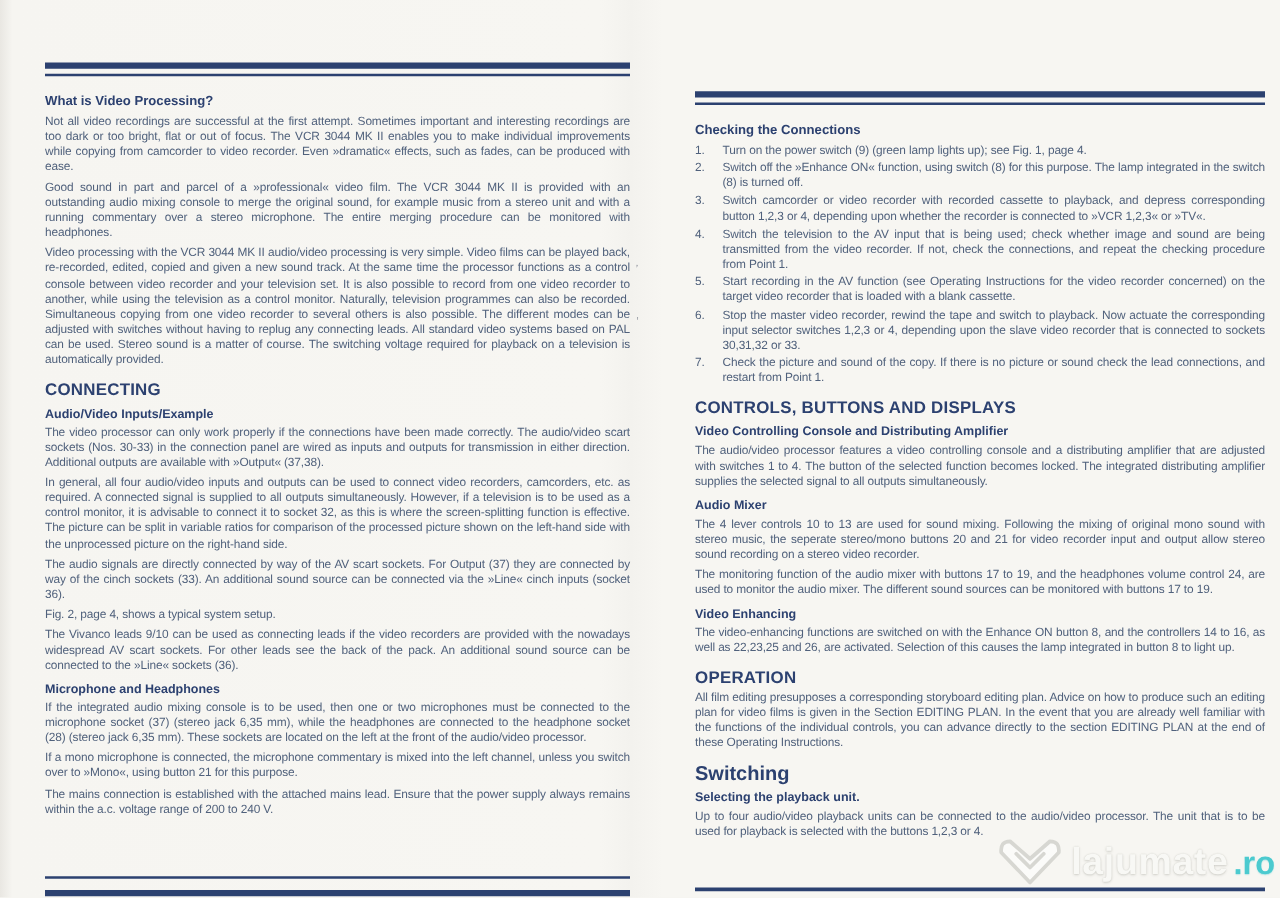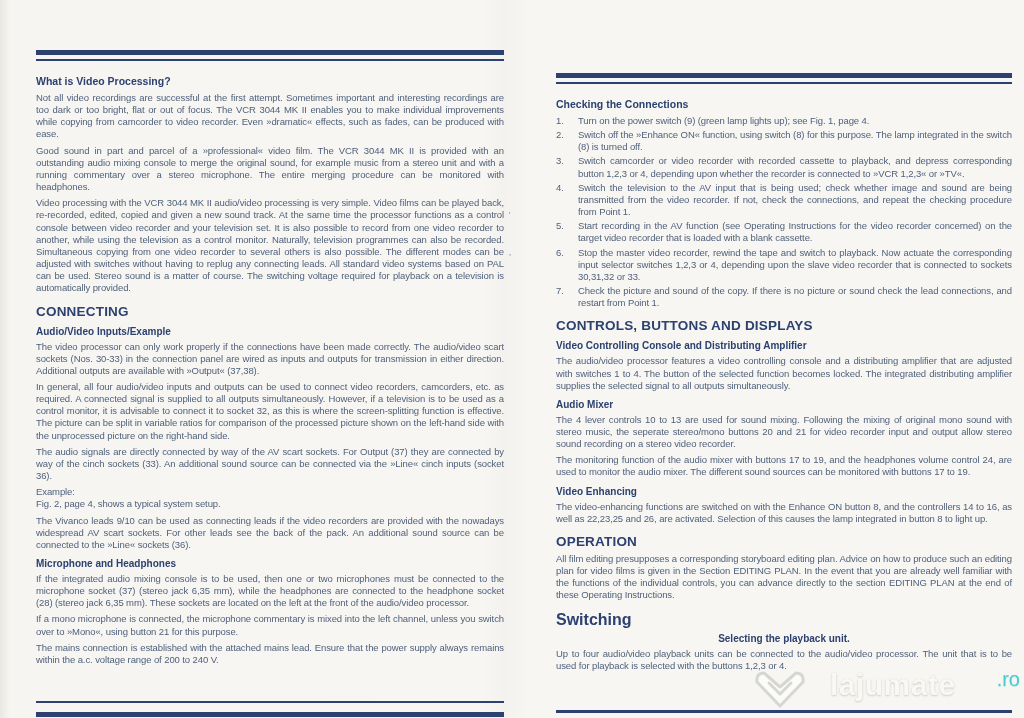--- a/index.html
+++ b/index.html
@@ -49,30 +49,30 @@
   .li .litext {
     flex:1; font-size:9.5px; line-height:12.15px; color:#50617c;
     text-align:justify; letter-spacing:-0.1px;
   }
   .bottom-rule { position:absolute; background:#2c4170; }
   .brl-thin  { left:36px;  top:701px; width:468px; height:2px; }
   .brl-thick { left:36px;  top:712px; width:468px; height:5px; }
   .brr-thin  { left:556px; top:710px; width:456px; height:2.5px; }
   .watermark {
     position:absolute; right:4px; bottom:6px;
-    display:flex; gap:21px; opacity:.92;
+    display:flex; align-items:center; gap:4px; opacity:.92;
   }
   .wm-text {
     font-size:30px; font-weight:bold; letter-spacing:.5px;
     color:rgba(252,252,249,.95);
     text-shadow:0 0 1px #c9c9c3, 0 1px 2px rgba(170,170,163,.55);
   }
   .wm-tld {
-    font-size:20px; font-weight:normal;
-    color:#3ec7cd; text-shadow:0 1px 1px rgba(62,199,205,.35);margin-left:20px;
+    font-size:26px; font-weight:bold;
+    color:#3ec7cd; text-shadow:0 1px 1px rgba(62,199,205,.35);
   }
   .speck { position:absolute; color:#8a8f99; font-size:9px; }
   .speck1 { left:508px; top:210px; transform:rotate(15deg); }
   .speck2 { left:509px; top:252px; }
 </style>
 </head>
 <body>
 
 <div class="page">
 
@@ -84,21 +84,20 @@
     <p class="body">Not all video recordings are successful at the first attempt. Sometimes important and interesting recordings are too dark or too bright, flat or out of focus. The VCR 3044 MK II enables you to make individual improvements while copying from camcorder to video recorder. Even »dramatic« effects, such as fades, can be produced with ease.</p>
     <p class="body">Good sound in part and parcel of a »professional« video film. The VCR 3044 MK II is provided with an outstanding audio mixing console to merge the original sound, for example music from a stereo unit and with a running commentary over a stereo microphone. The entire merging procedure can be monitored with headphones.</p>
     <p class="body">Video processing with the VCR 3044 MK II audio/video processing is very simple. Video films can be played back, re-recorded, edited, copied and given a new sound track. At the same time the processor functions as a control console between video recorder and your television set. It is also possible to record from one video recorder to another, while using the television as a control monitor. Naturally, television programmes can also be recorded. Simultaneous copying from one video recorder to several others is also possible. The different modes can be adjusted with switches without having to replug any connecting leads. All standard video systems based on PAL can be used. Stereo sound is a matter of course. The switching voltage required for playback on a television is automatically provided.</p>
 
     <h2 class="big">CONNECTING</h2>
 
     <h3 class="sub">Audio/Video Inputs/Example</h3>
     <p class="body">The video processor can only work properly if the connections have been made correctly. The audio/video scart sockets (Nos. 30-33) in the connection panel are wired as inputs and outputs for transmission in either direction. Additional outputs are available with »Output« (37,38).</p>
     <p class="body">In general, all four audio/video inputs and outputs can be used to connect video recorders, camcorders, etc. as required. A connected signal is supplied to all outputs simultaneously. However, if a television is to be used as a control monitor, it is advisable to connect it to socket 32, as this is where the screen-splitting function is effective. The picture can be split in variable ratios for comparison of the processed picture shown on the left-hand side with the unprocessed picture on the right-hand side.</p>
     <p class="body">The audio signals are directly connected by way of the AV scart sockets. For Output (37) they are connected by way of the cinch sockets (33). An additional sound source can be connected via the »Line« cinch inputs (socket 36).</p>
-    <p class="body tight">Example:</p>
     <p class="body">Fig. 2, page 4, shows a typical system setup.</p>
     <p class="body">The Vivanco leads 9/10 can be used as connecting leads if the video recorders are provided with the nowadays widespread AV scart sockets. For other leads see the back of the pack. An additional sound source can be connected to the »Line« sockets (36).</p>
 
     <h3 class="sub">Microphone and Headphones</h3>
     <p class="body">If the integrated audio mixing console is to be used, then one or two microphones must be connected to the microphone socket (37) (stereo jack 6,35 mm), while the headphones are connected to the headphone socket (28) (stereo jack 6,35 mm). These sockets are located on the left at the front of the audio/video processor.</p>
     <p class="body">If a mono microphone is connected, the microphone commentary is mixed into the left channel, unless you switch over to »Mono«, using button 21 for this purpose.</p>
 
     <p class="body">The mains connection is established with the attached mains lead. Ensure that the power supply always remains within the a.c. voltage range of 200 to 240 V.</p>
   </div>
 
@@ -148,21 +147,21 @@
     <p class="body">The 4 lever controls 10 to 13 are used for sound mixing. Following the mixing of original mono sound with stereo music, the seperate stereo/mono buttons 20 and 21 for video recorder input and output allow stereo sound recording on a stereo video recorder.</p>
     <p class="body">The monitoring function of the audio mixer with buttons 17 to 19, and the headphones volume control 24, are used to monitor the audio mixer. The different sound sources can be monitored with buttons 17 to 19.</p>
 
     <h3 class="sub">Video Enhancing</h3>
     <p class="body">The video-enhancing functions are switched on with the Enhance ON button 8, and the controllers 14 to 16, as well as 22,23,25 and 26, are activated. Selection of this causes the lamp integrated in button 8 to light up.</p>
 
     <h2 class="big">OPERATION</h2>
     <p class="body">All film editing presupposes a corresponding storyboard editing plan. Advice on how to produce such an editing plan for video films is given in the Section EDITING PLAN. In the event that you are already well familiar with the functions of the individual controls, you can advance directly to the section EDITING PLAN at the end of these Operating Instructions.</p>
 
     <h2 class="mid">Switching</h2>
-    <h3 class="sub" style="margin-top:2px;text-align:center;">Selecting the playback unit.</h3>
+    <h3 class="sub" style="margin-top:2px;">Selecting the playback unit.</h3>
     <p class="body">Up to four audio/video playback units can be connected to the audio/video processor. The unit that is to be used for playback is selected with the buttons 1,2,3 or 4.</p>
   </div>
 
   <div class="bottom-rule brl-thin"></div>
   <div class="bottom-rule brl-thick"></div>
   <div class="bottom-rule brr-thin"></div>
 
   <span class="speck speck1">’</span>
   <span class="speck speck2">’</span>
 

